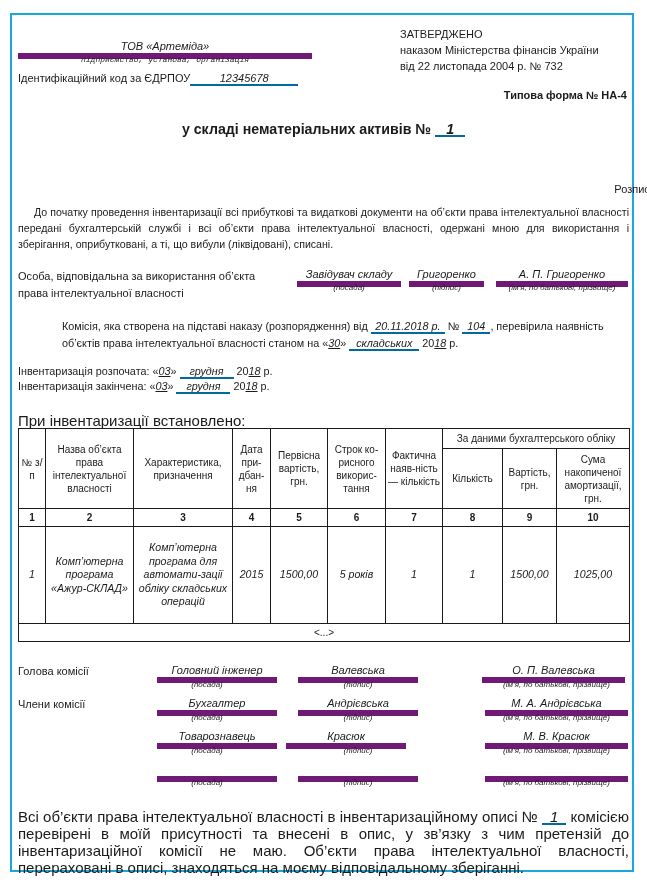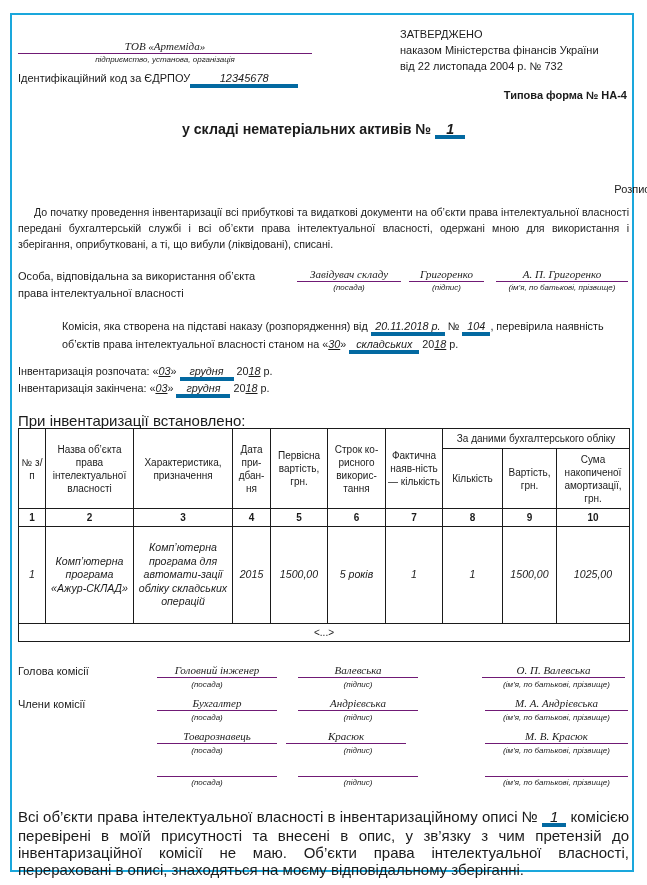--- a/index.html
+++ b/index.html
@@ -4,42 +4,42 @@
 <style>
   html, body { margin: 0; padding: 0; background: #ffffff; }
   body { width: 647px; height: 885px; position: relative; overflow: hidden;
          font-family: "Liberation Sans", "DejaVu Sans", sans-serif; color: #1b1b1b; }
   .frame { position: absolute; left: 10px; top: 13px; width: 624px; height: 859px;
            border: 2px solid #1aa7dc; box-sizing: border-box; }
   .abs { position: absolute; }
   .t11 { font-size: 11px; }
   .it { font-style: italic; }
   .b { font-weight: bold; }
-  .ul { border-bottom: 1px solid #701a75; text-align: center; font-style: italic; font-family: Liberation Serif, serif; }
+  .ul { border-bottom: 6px solid #701a75; text-align: center; font-style: italic; }
   .cap { text-align: center; font-size: 8px; font-style: italic; }
   .u { text-decoration: underline; font-style: italic; }
-  .blank { display: inline-block; border-bottom: 4px solid #0369a1; text-align: center; font-style: italic; line-height: 12px; }
+  .blank { display: inline-block; border-bottom: 2px solid #0369a1; text-align: center; font-style: italic; line-height: 12px; }
 
   table.inv { position: absolute; left: 18px; top: 428px; width: 611px; border-collapse: collapse;
               table-layout: fixed; font-size: 10px; }
   table.inv td { border: 1.3px solid #1b1b1b; text-align: center; vertical-align: middle;
                  padding: 0 2px; line-height: 13px; }
   table.inv tr.nums td { font-weight: bold; height: 17px; }
   table.inv tr.data td { font-style: italic; font-size: 10.6px; height: 96px; line-height: 13.5px; }
   table.inv tr.more td { height: 17px; }
 </style>
 </head>
 <body>
 
 <div class="frame"></div>
 
 <div class="abs ul t11" style="left:18px; top:40px; width:294px; height:13px;">
   <span class="it">ТОВ «Артеміда»</span>
 </div>
-<div class="abs cap" style="left:18px; top:55px; width:294px;">підприємство, установа, організація</div>
+<div class="abs cap" style="left:18px; top:55px; width:294px;font-family:Liberation Mono, monospace;">підприємство, установа, організація</div>
 <div class="abs t11" style="left:18px; top:72px; width:300px; white-space:nowrap;">
   <span>Ідентифікаційний код за ЄДРПОУ</span><span class="blank" style="width:108px;">12345678</span>
 </div>
 
 <div class="abs t11" style="left:400px; top:26px; line-height:16px;">
   <div>ЗАТВЕРДЖЕНО</div>
   <div>наказом Міністерства фінансів України</div>
   <div>від 22 листопада 2004 р. № 732</div>
 </div>
 <div class="abs t11 b" style="right:20px; top:89px;">Типова форма № НА-4</div>

